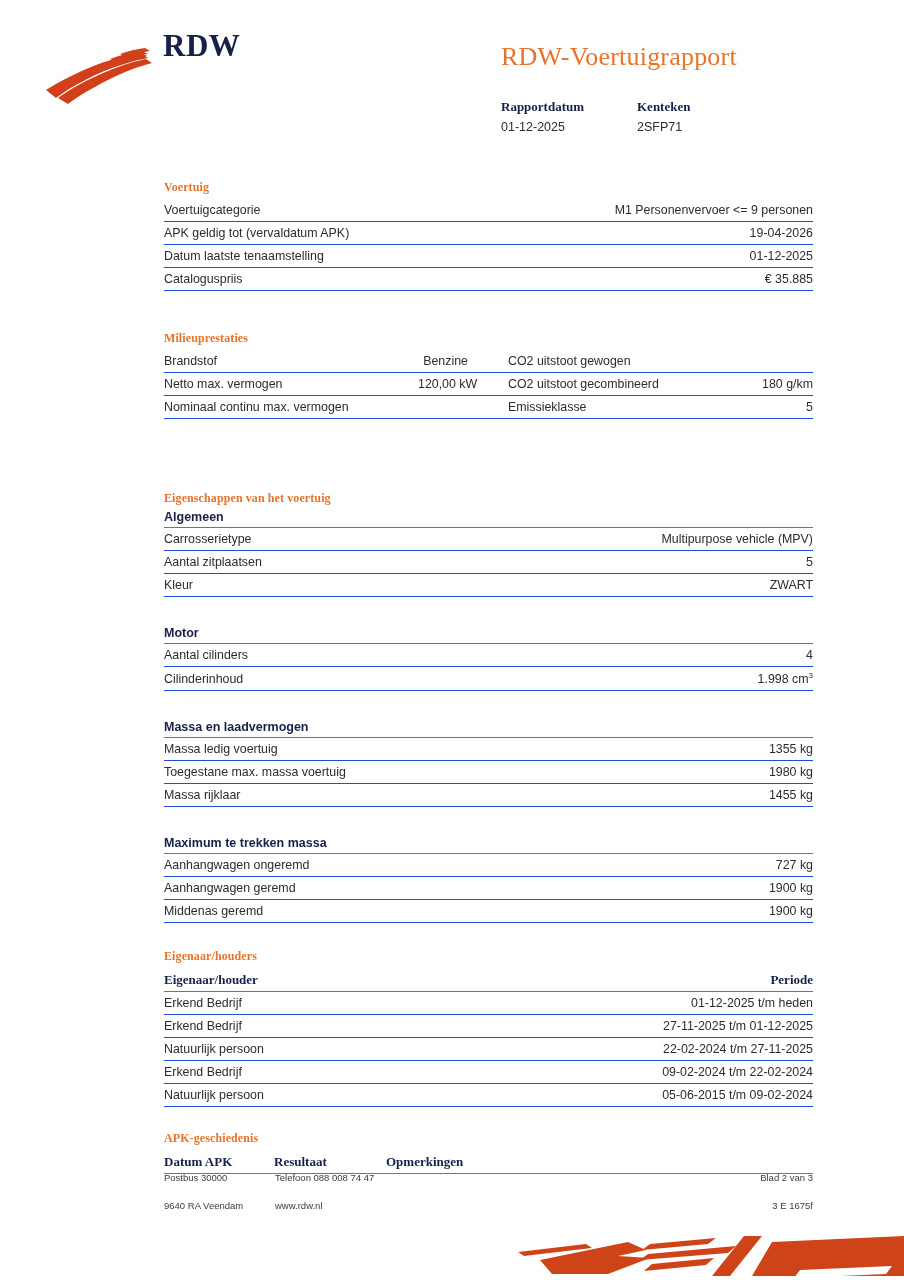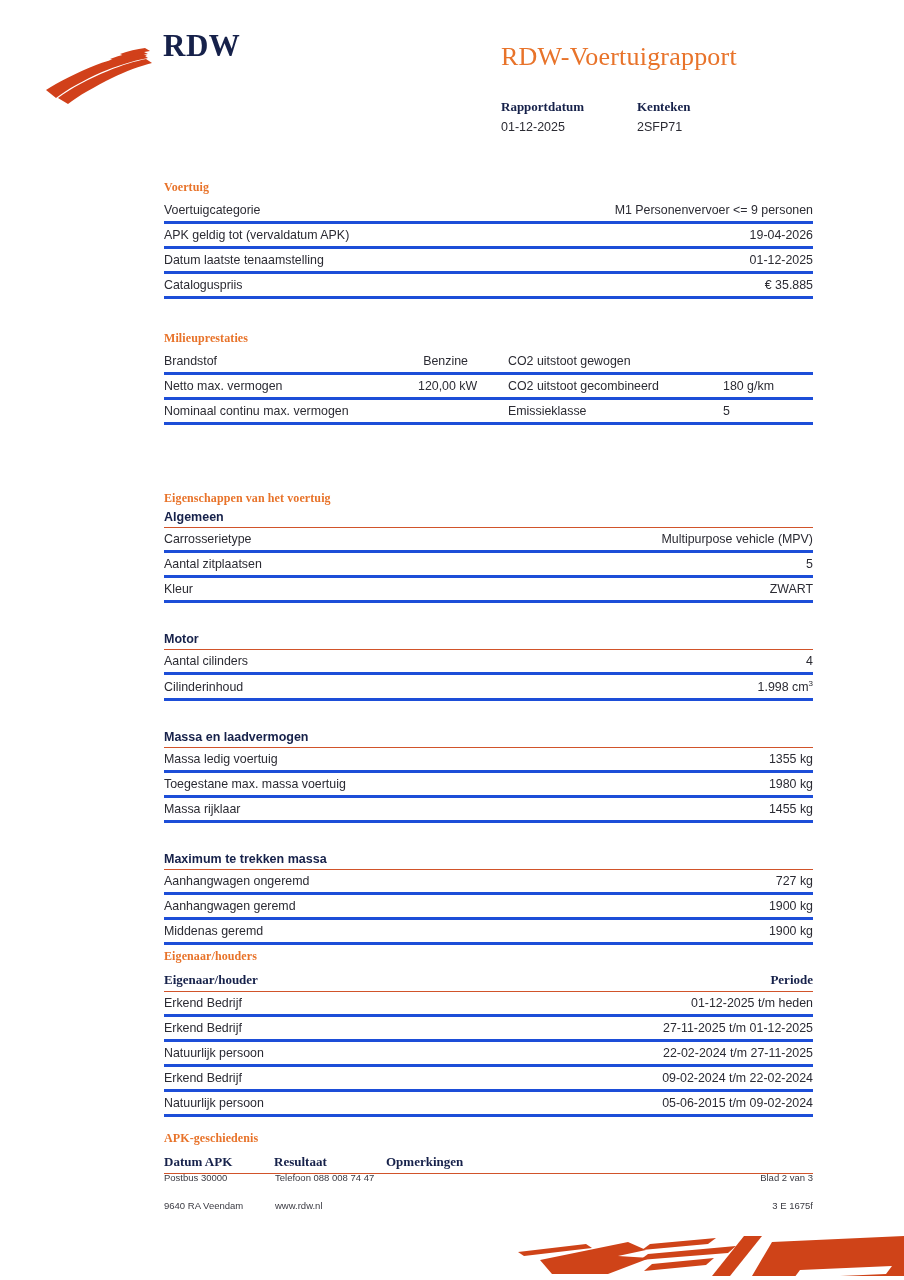--- a/index.html
+++ b/index.html
@@ -45,37 +45,37 @@
   .sub-title {
     font-weight: 700; font-size: 12.5px; color: #16214a;
     padding-bottom: 3px;
   }
   .rule-orange { border-top: 1.4px solid #d1532a; }
 
   table.rows { width: 100%; border-collapse: collapse; table-layout: fixed; }
   table.rows td {
     font-size: 12.4px; color: #2b2b33;
     padding: 4px 0 4px 0;
-    border-bottom: 3px solid #1d4ed8;
+    border-bottom: 1px solid #1d4ed8;
     vertical-align: bottom;
     white-space: nowrap; overflow: hidden;
   }
   table.rows td.val { text-align: right; }
   table.rows tr.hdr td {
     font-family: "Liberation Serif", serif;
     font-weight: 700; font-size: 13px; color: #16214a;
     border-bottom: 1.4px solid #d1532a;
     padding-bottom: 3px;
   }
 
   
   table.two td.l-lab { width: 254px; }
   table.two td.l-val { width: 90px; text-align: right; padding-right: 40px; }
   table.two td.r-lab { width: 215px; }
-  table.two td.r-val { width: 90px; text-align: left; }
+  table.two td.r-val { width: 90px; text-align: right; }
 
   sup { font-size: 8px; vertical-align: super; }
 
   
   .footer { position: absolute; left: 164px; width: 649px; font-size: 9.5px; color: #3a3a42; }
   .footer .frow { position: relative; height: 18px; text-align: center; }
   .footer .c1 { position: absolute; left: 0; }
   .footer .c2 { position: absolute; left: 111px; }
   .footer .c3 { position: absolute; right: 0; }
 

